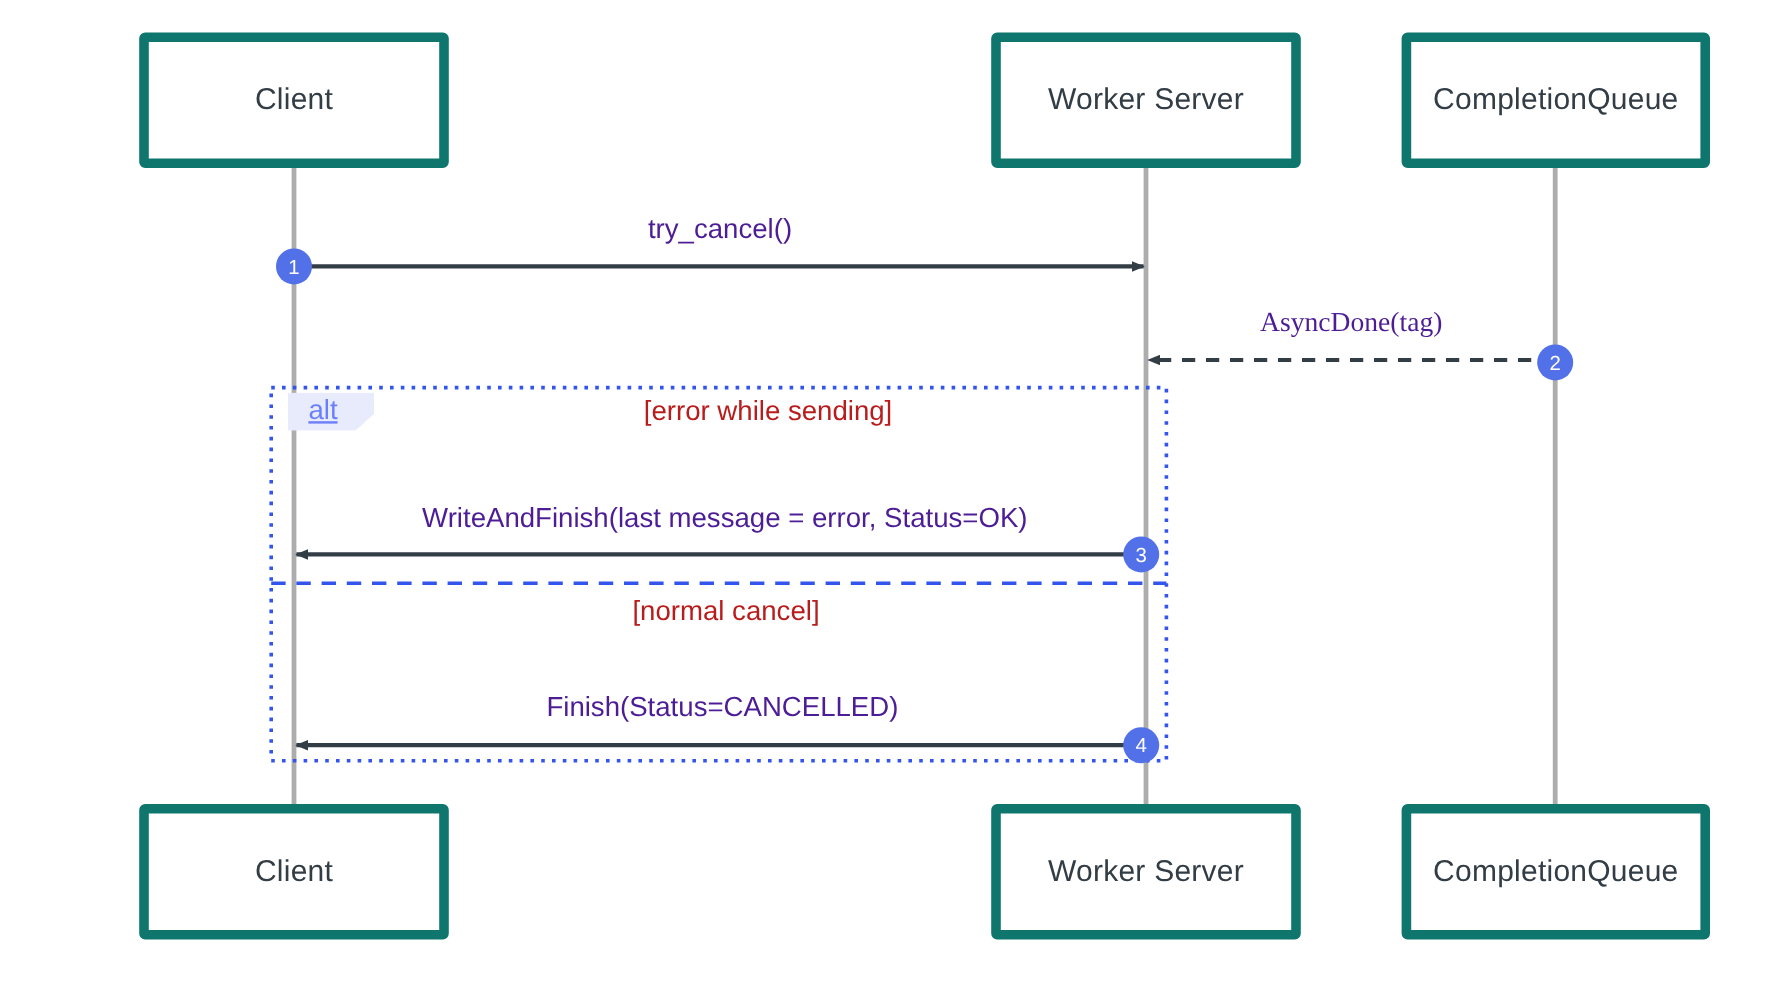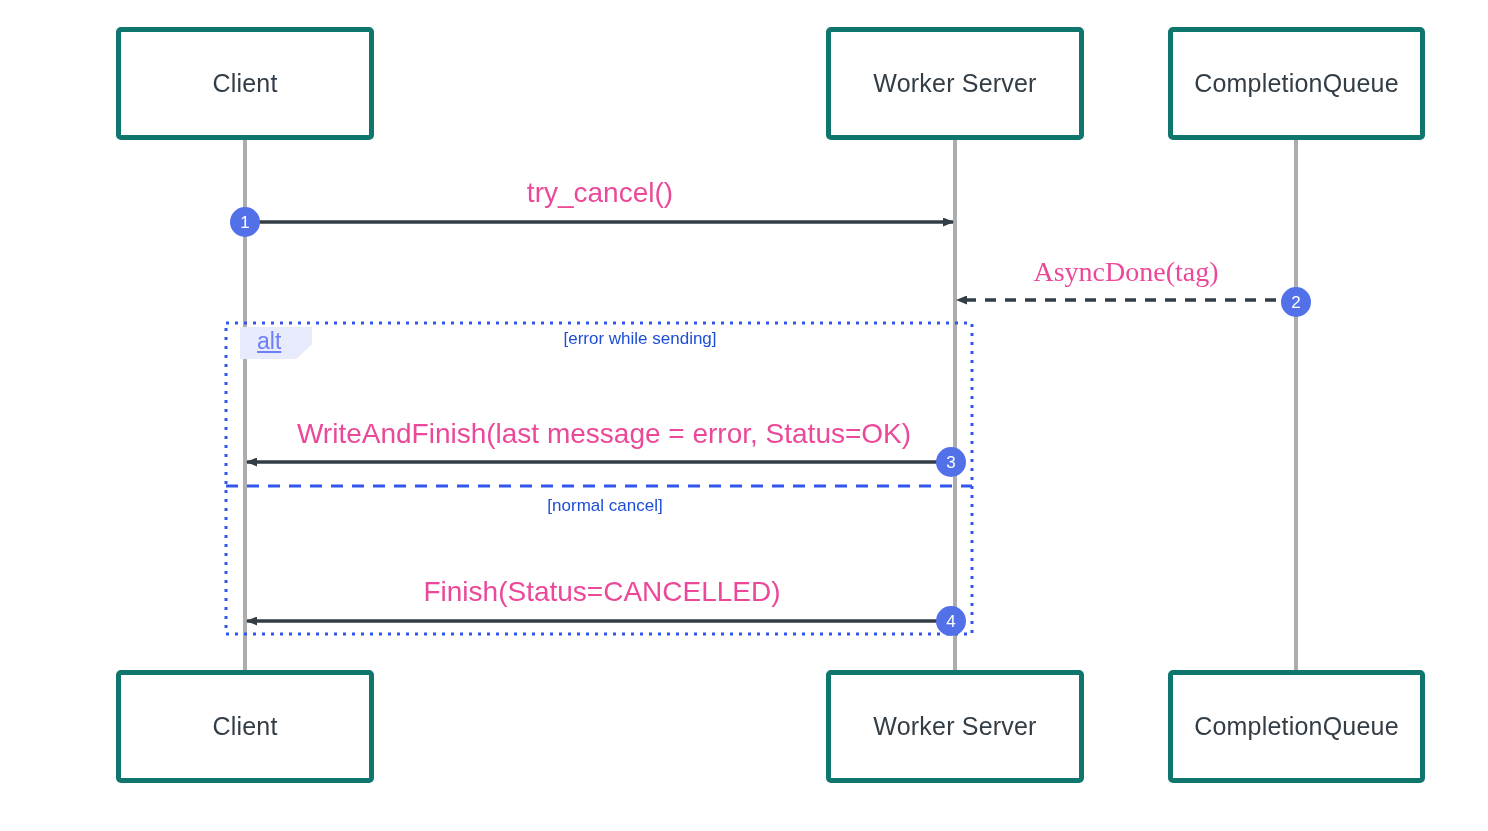--- a/index.html
+++ b/index.html
@@ -23,45 +23,45 @@
   .layer {
     position: absolute;
     left: 0;
     top: 0;
     width: 1488px;
     height: 831px;
   }
   .participant-box {
     position: absolute;
     box-sizing: border-box;
-    border: 5px solid #0f766e;
+    border: 8px solid #0f766e;
     border-radius: 5px;
     background: #ffffff;
     display: flex;
     align-items: center;
     justify-content: center;
   }
   .participant-label {
     font-size: 25px;
     color: #333d46;
     letter-spacing: 0.2px;
     white-space: nowrap;
   }
   .msg-label {
     position: absolute;
-    font-size: 28px;
-    color: #ec4899;
+    font-size: 23px;
+    color: #4c1d95;
     white-space: nowrap;
     transform: translateX(-50%);
     text-align: center;
   }
   .frag-cond {
     position: absolute;
-    font-size: 17px;
-    color: #1d4ed8;
+    font-size: 23px;
+    color: #b91c1c;
     white-space: nowrap;
     transform: translateX(-50%);
     text-align: center;
   }
   .alt-tag {
     position: absolute;
     font-size: 23px;
     color: #6c7ffb;
     white-space: nowrap;
   }

